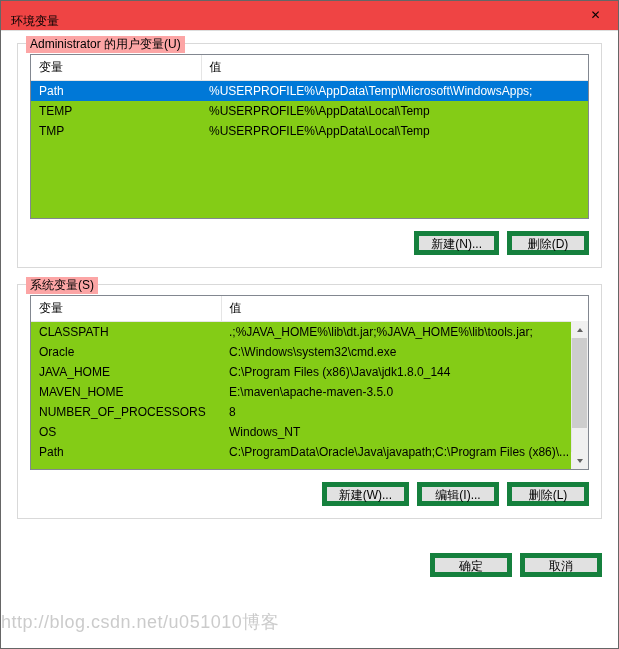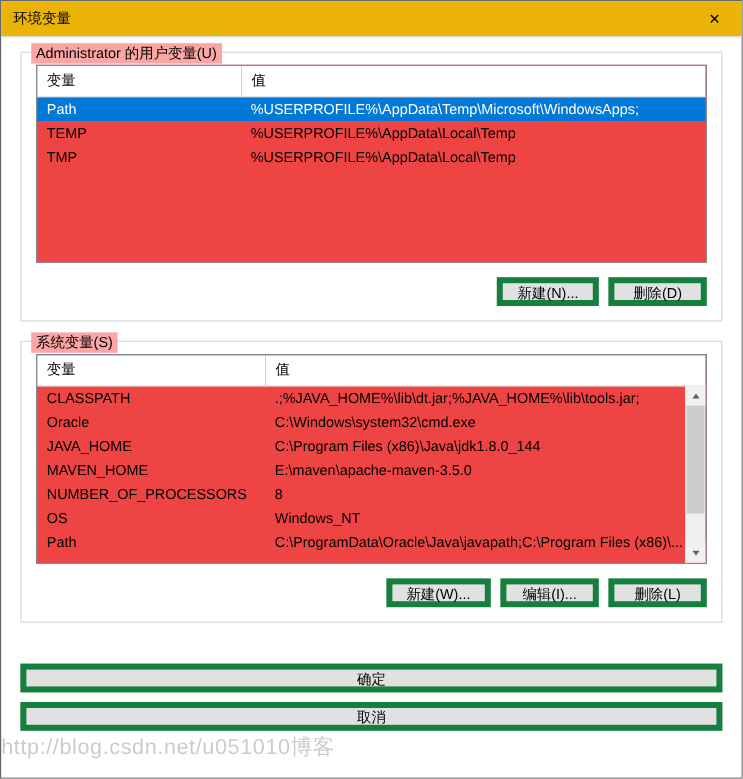--- a/index.html
+++ b/index.html
@@ -7,39 +7,39 @@
   body {
     width: 619px; height: 649px;
     font-family: "Microsoft YaHei", "Segoe UI", Tahoma, sans-serif;
     font-size: 12px;
     background: #f0f0f0;
     color: #000;
     overflow: hidden;
   }
   .window { width: 619px; height: 649px; background: #fff; border: 1px solid #666; position: relative; }
   .titlebar {
-    height: 30px; background: #eab308; display: flex; align-items: center;
+    height: 30px; background: #ef4444; display: flex; align-items: flex-end;
     border-bottom: 1px solid #ddd;
   }
   .titlebar-title { flex: 1; padding-left: 10px; font-size: 12px; color: #000; }
   .titlebar-close {
     width: 45px; height: 30px; display: flex; align-items: center; justify-content: center;
     cursor: pointer;
   }
   .content { padding: 12px 16px 10px 16px; }
   .groupbox {
     border: 1px solid #d9d9d9; padding: 10px 12px 12px 12px; margin-bottom: 16px;
     position: relative;
   }
   .groupbox-label {
     position: absolute; top: -8px; left: 8px; background: #fca5a5; padding: 0 4px;
     font-size: 12px;
   }
   .grid {
-    border: 1px solid #828790; background: #ef4444; width: 100%;
+    border: 1px solid #828790; background: #84cc16; width: 100%;
     height: 165px; overflow-y: auto; position: relative;
   }
   .grid-sys { height: 175px; }
   .grid table { width: 100%; border-collapse: collapse; table-layout: fixed; }
   .grid th {
     text-align: left; font-weight: normal; padding: 4px 8px;
     background: #fff; border-bottom: 1px solid #e5e5e5; border-right: 1px solid #e5e5e5;
     position: sticky; top: 0;
   }
   .grid th:last-child { border-right: none; }
@@ -49,21 +49,20 @@
   .grid tr.selected td { background: #0078d7; color: #fff; }
   .btnrow { display: flex; justify-content: flex-end; gap: 8px; margin-top: 12px; }
   .btn {
     min-width: 82px; height: 24px; padding: 0 12px;
     background: #e1e1e1; border: 5px solid #15803d; cursor: pointer;
     font-family: inherit; font-size: 12px;
   }
   .dialog-btns {
     display: flex; justify-content: flex-end; gap: 8px;
     padding: 8px 16px 14px 16px;
-    flex-direction: column;
   }
   .scrollbar-spacer { position:absolute; right:0; top:25px; bottom:0; width:17px; background:#f0f0f0; border-left:1px solid #e5e5e5;}
   .scroll-thumb { position:absolute; right:1px; width:15px; background:#cdcdcd; }
   .scroll-arrow { position:absolute; right:0; width:17px; height:17px; background:#f0f0f0; display:flex;align-items:center;justify-content:center;}
   .watermark {
     position: absolute; bottom: 14px; left: 0; right: 0; 
     font-size: 18px; color: rgba(160,160,160,0.55); font-family: Arial, sans-serif;
     padding-right: 40px; pointer-events: none; letter-spacing: 0.5px;
   }
 </style>

